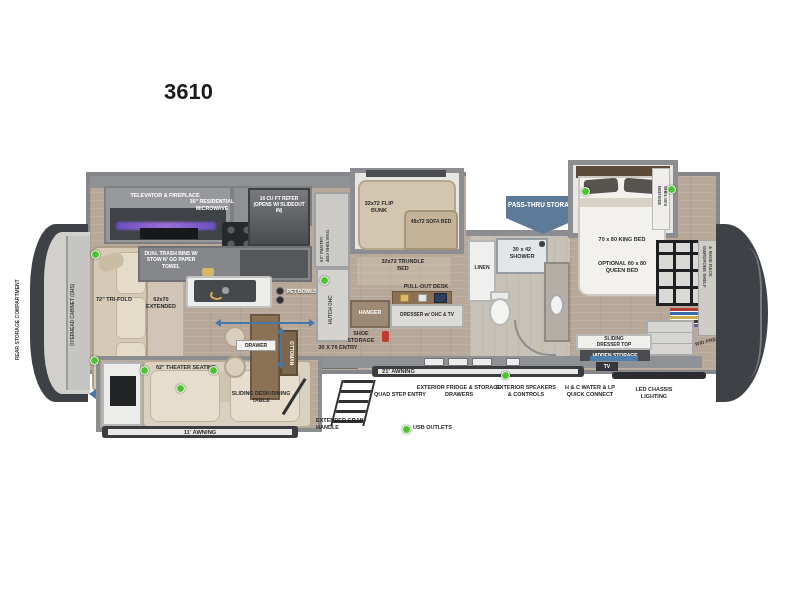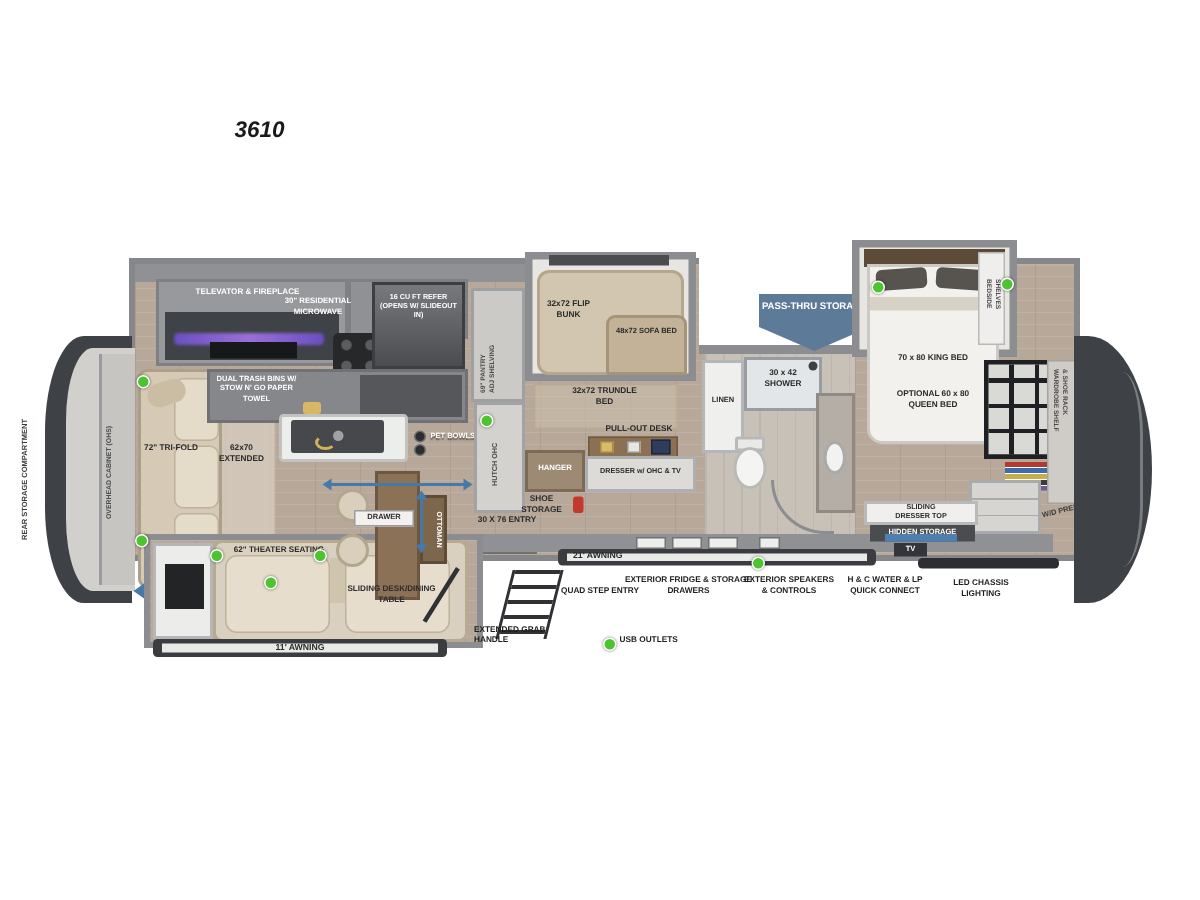--- a/index.html
+++ b/index.html
@@ -27,21 +27,21 @@
   .arrow-v{position:absolute;width:2px;background:#4679a8;}
   .arrow-v:before,.arrow-v:after{content:"";position:absolute;left:-3px;border:4px solid transparent;}
   .arrow-v:before{top:-7px;border-bottom:6px solid #4679a8;}
   .arrow-v:after{bottom:-7px;border-top:6px solid #4679a8;}
 </style>
 </head>
 <body>
 
 <div id="canvas">
 
-  <div class="lbl" style="left:133px;top:78px;width:80px;text-align:center;font-size:15px;font-weight:600;color:#1a1a1a;font-style:italic;">3610</div>
+  <div class="lbl" style="left:133px;top:78px;width:80px;text-align:right;font-size:22px;font-weight:600;color:#1a1a1a;">3610</div>
 
   <div class="a wood" style="left:86px;top:172px;width:634px;height:202px;border:4px solid #85878a;"></div>
 
   <div class="a" style="left:90px;top:176px;width:262px;height:12px;background:#8f9194;"></div>
 
   <div class="lbl vt" style="left:14px;top:240px;width:12px;height:160px;font-size:5px;color:#3a3a3a;">REAR STORAGE COMPARTMENT</div>
   <div class="a" style="left:30px;top:224px;width:58px;height:178px;background:#3e4146;border-radius:26px 0 0 26px / 64px 0 0 64px;"></div>
   <div class="a" style="left:44px;top:232px;width:46px;height:162px;background:#d2d0cd;border-radius:18px 0 0 18px / 48px 0 0 48px;"></div>
   <div class="a" style="left:66px;top:236px;width:24px;height:154px;background:#c6c5c2;border-left:2px solid #9a9b9d;"></div>
   <div class="lbl vt" style="left:70px;top:246px;width:11px;height:138px;font-size:4.6px;color:#4a4a4a;">OVERHEAD CABINET (OHS)</div>

